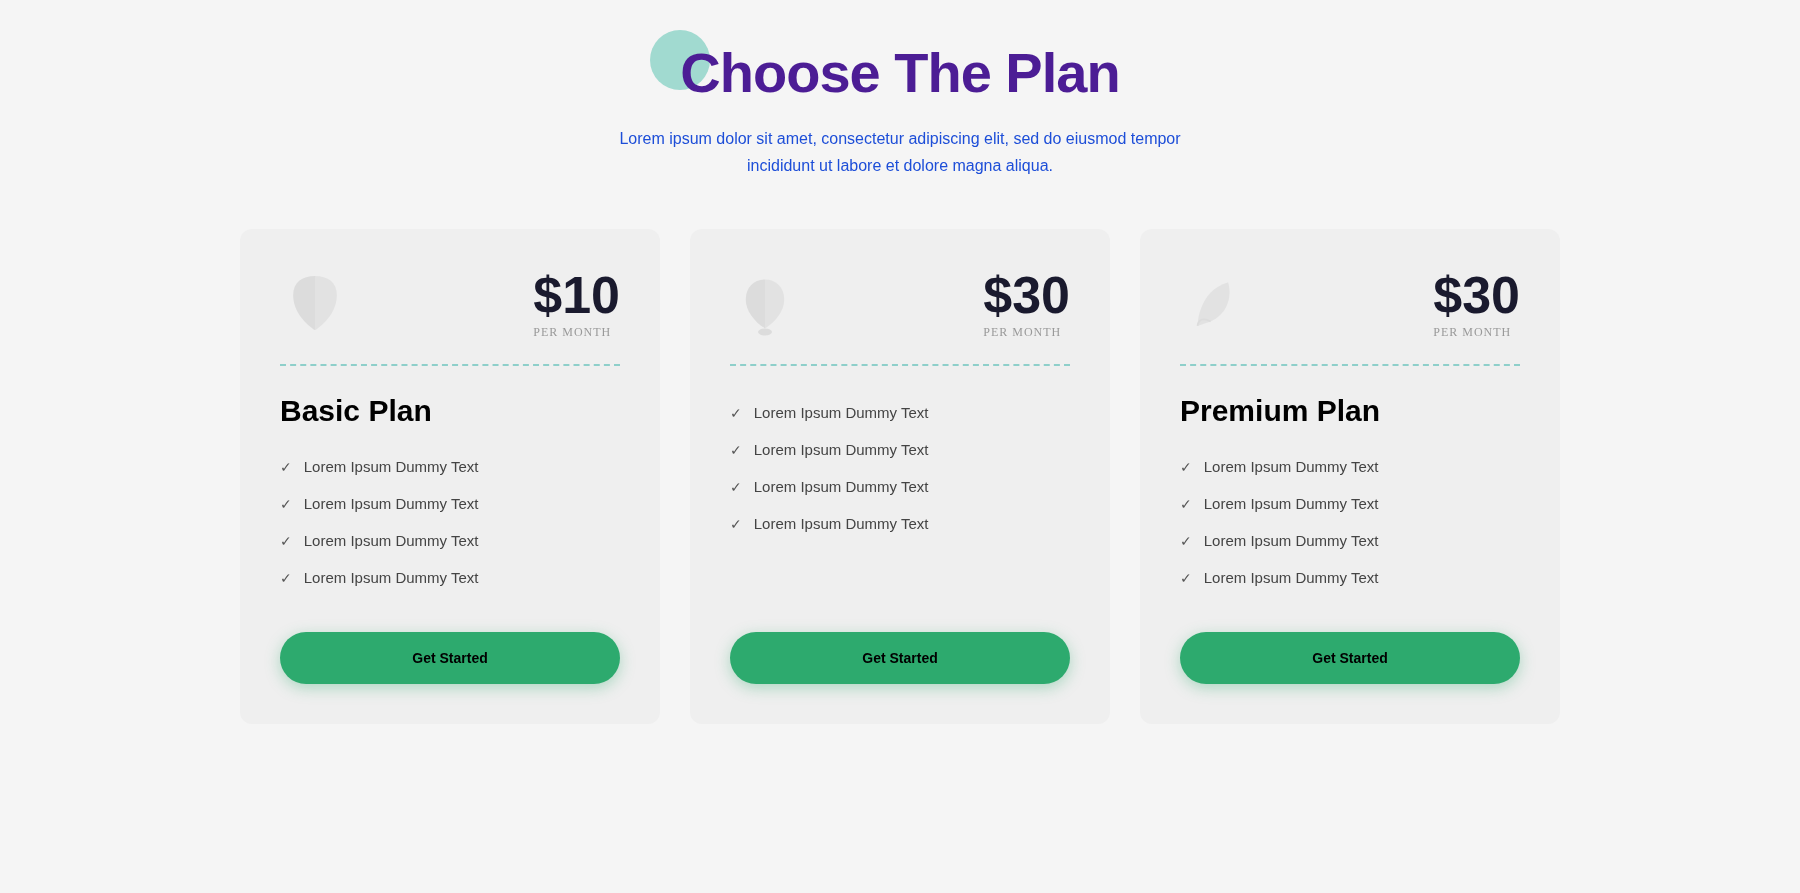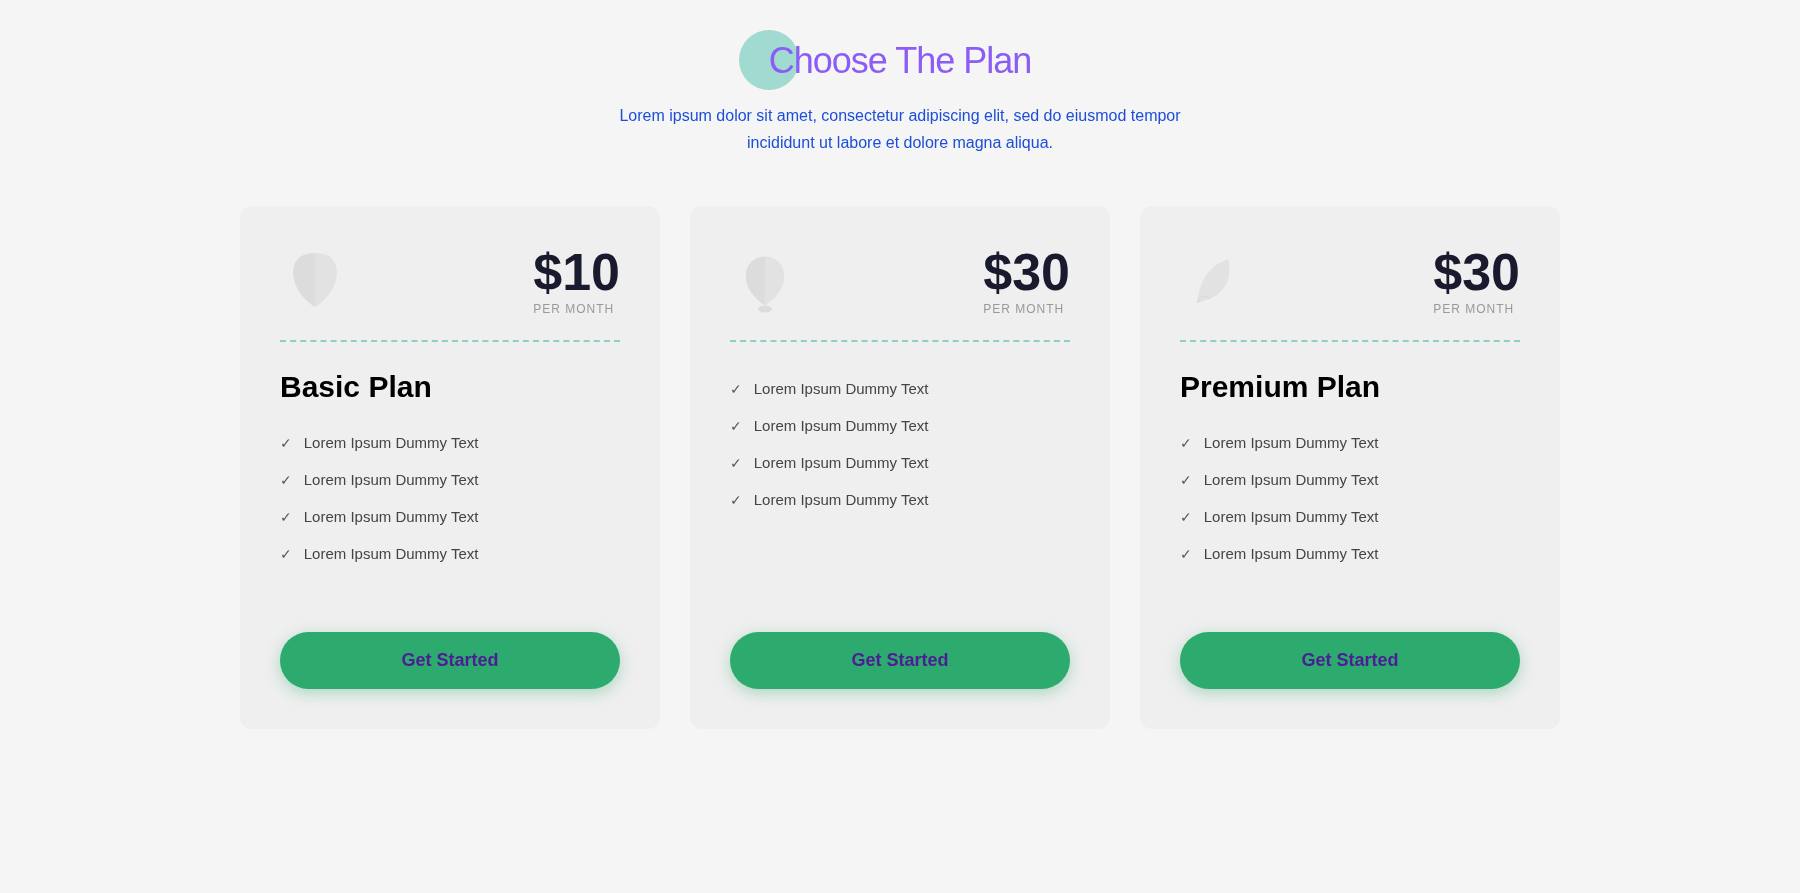--- a/index.html
+++ b/index.html
@@ -36,23 +36,23 @@
       width: 60px;
       height: 60px;
       background: #7ecfc0;
       border-radius: 50%;
       opacity: 0.7;
       z-index: 0;
     }
 
     .page-title {
       position: relative;
-      font-size: 36px;
-      font-weight: 400;
-      color: #8b5cf6;
+      font-size: 56px;
+      font-weight: 700;
+      color: #4c1d95;
       z-index: 1;
       letter-spacing: -1px;
     }
 
     .page-subtitle {
       font-size: 16px;
       color: #1d4ed8;
       line-height: 1.7;
       max-width: 620px;
       margin: 0 auto;
@@ -100,20 +100,21 @@
       color: #1a1a2e;
       line-height: 1;
     }
 
     .plan-period {
       font-size: 12px;
       color: #999;
       letter-spacing: 1px;
       text-transform: uppercase;
       margin-top: 4px;
+      font-family: Liberation Serif, serif;
     }
 
     .plan-divider {
       border: none;
       border-top: 2px dashed #8ecfca;
       margin-bottom: 28px;
     }
 
     .plan-name {
       font-size: 30px;
@@ -138,31 +139,30 @@
     }
 
     .check-icon {
       color: #555;
       font-size: 14px;
       flex-shrink: 0;
     }
 
     .get-started-btn {
       background: #2daa6e;
-      color: #4c1d95;
+      color: #000000;
       border: none;
       border-radius: 50px;
       padding: 18px 0;
-      font-size: 18px;
+      font-size: 14px;
       font-weight: 600;
       cursor: pointer;
       width: 100%;
       transition: background 0.2s;
       box-shadow: 0 4px 15px rgba(45, 170, 110, 0.35);
-      margin-top: 24px;
     }
 
     
     .leaf-small svg,
     .leaf-medium svg,
     .leaf-large svg {
       fill: #aaa;
     }
   </style>
 </head>

